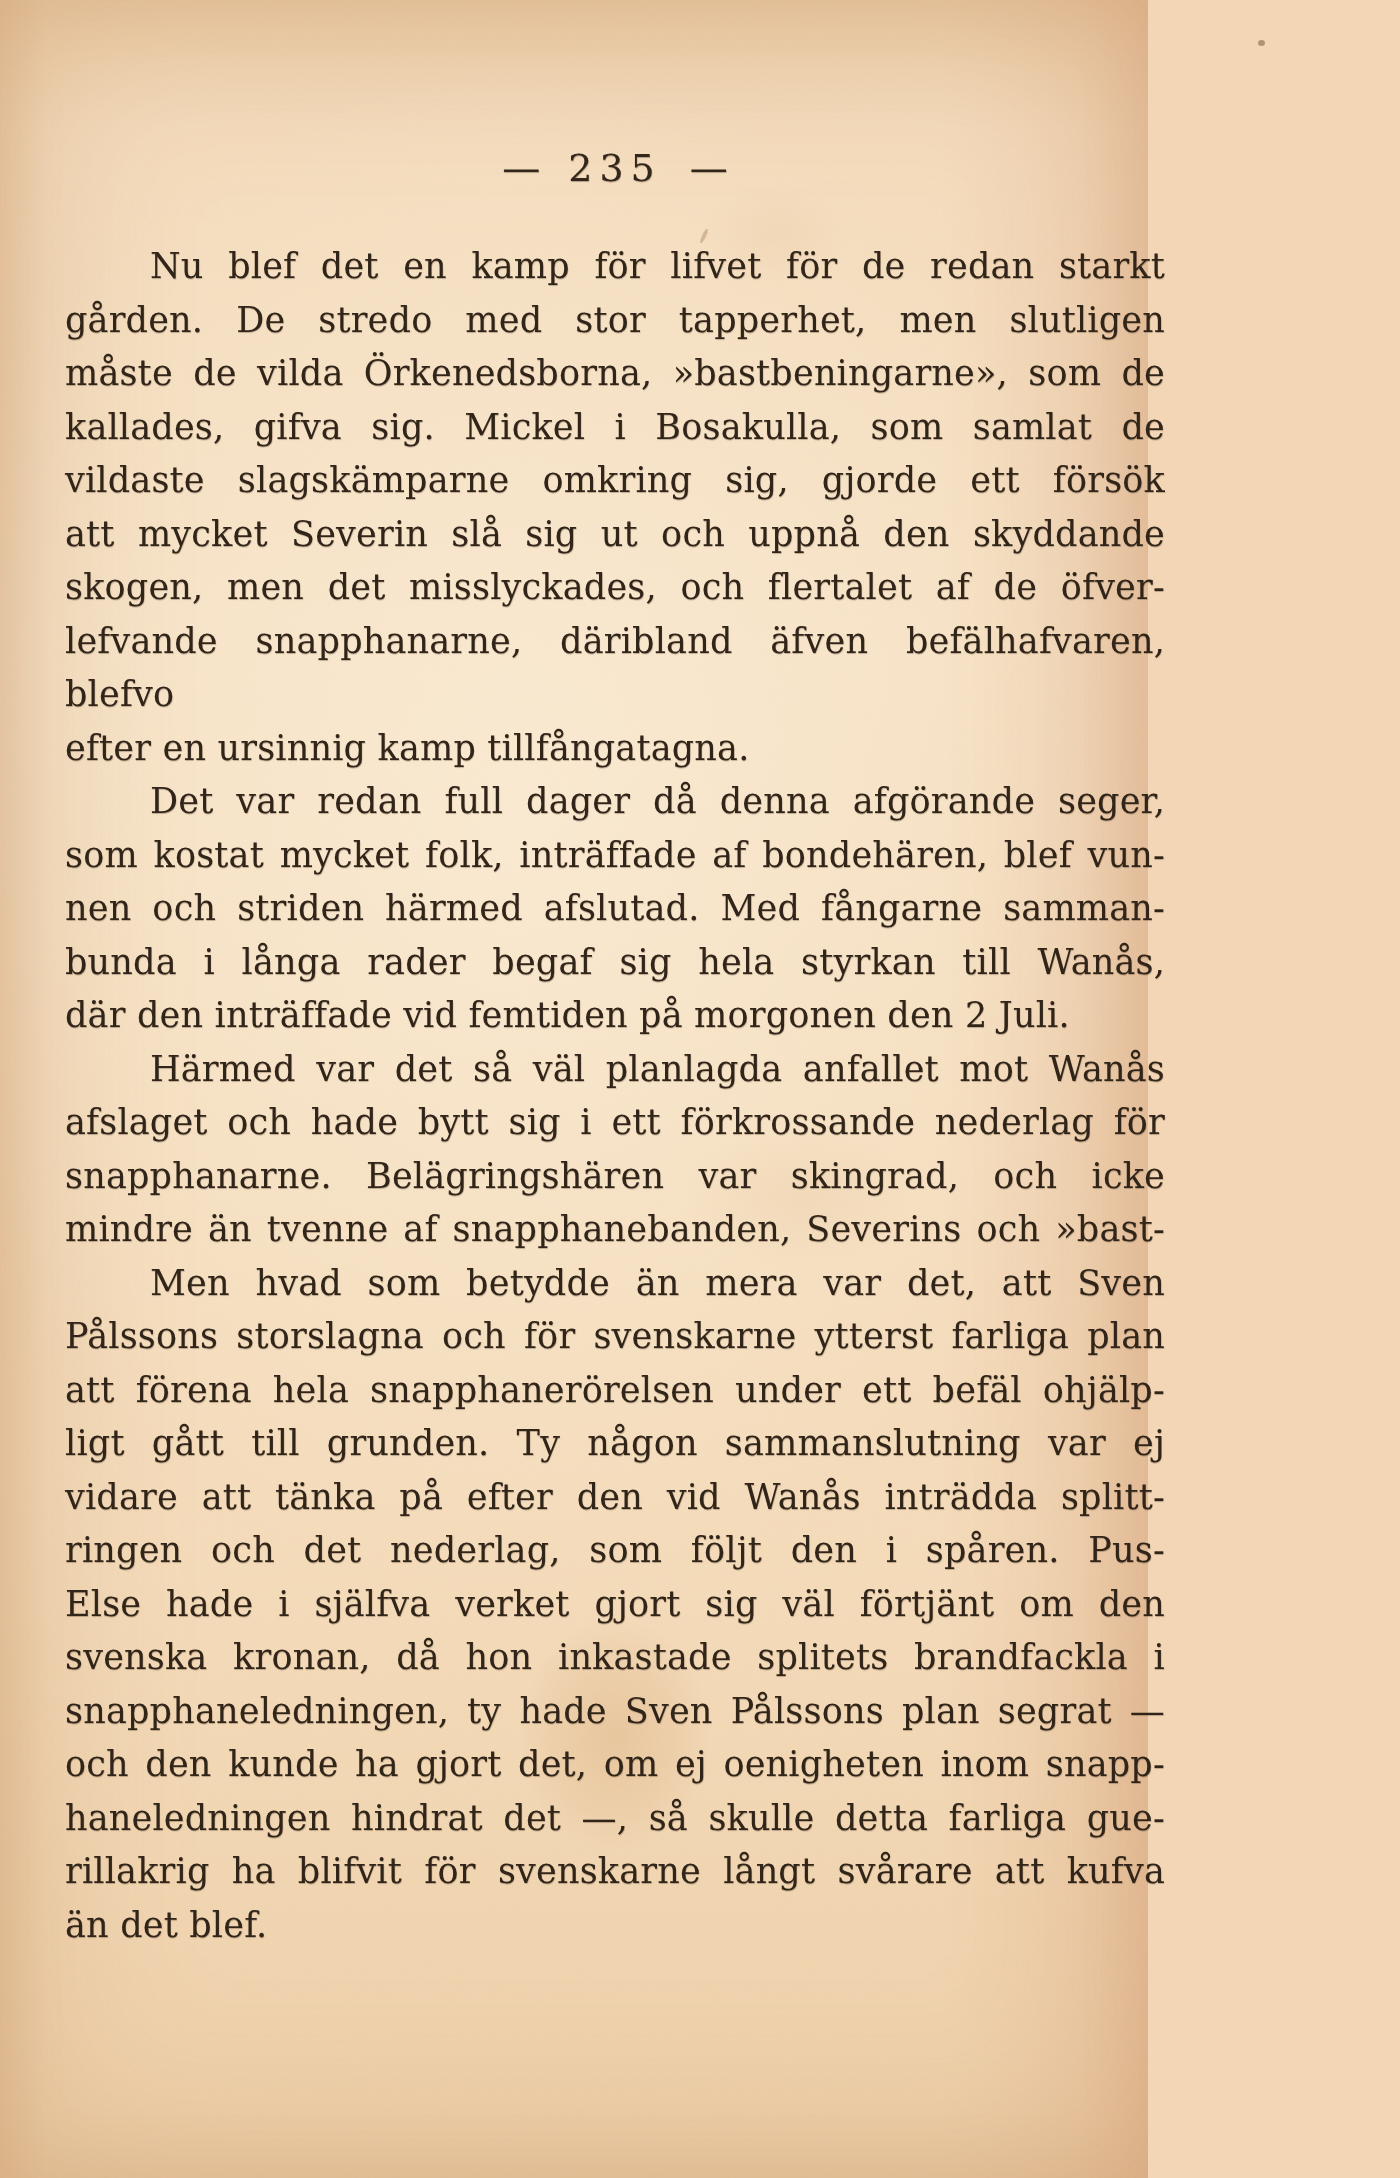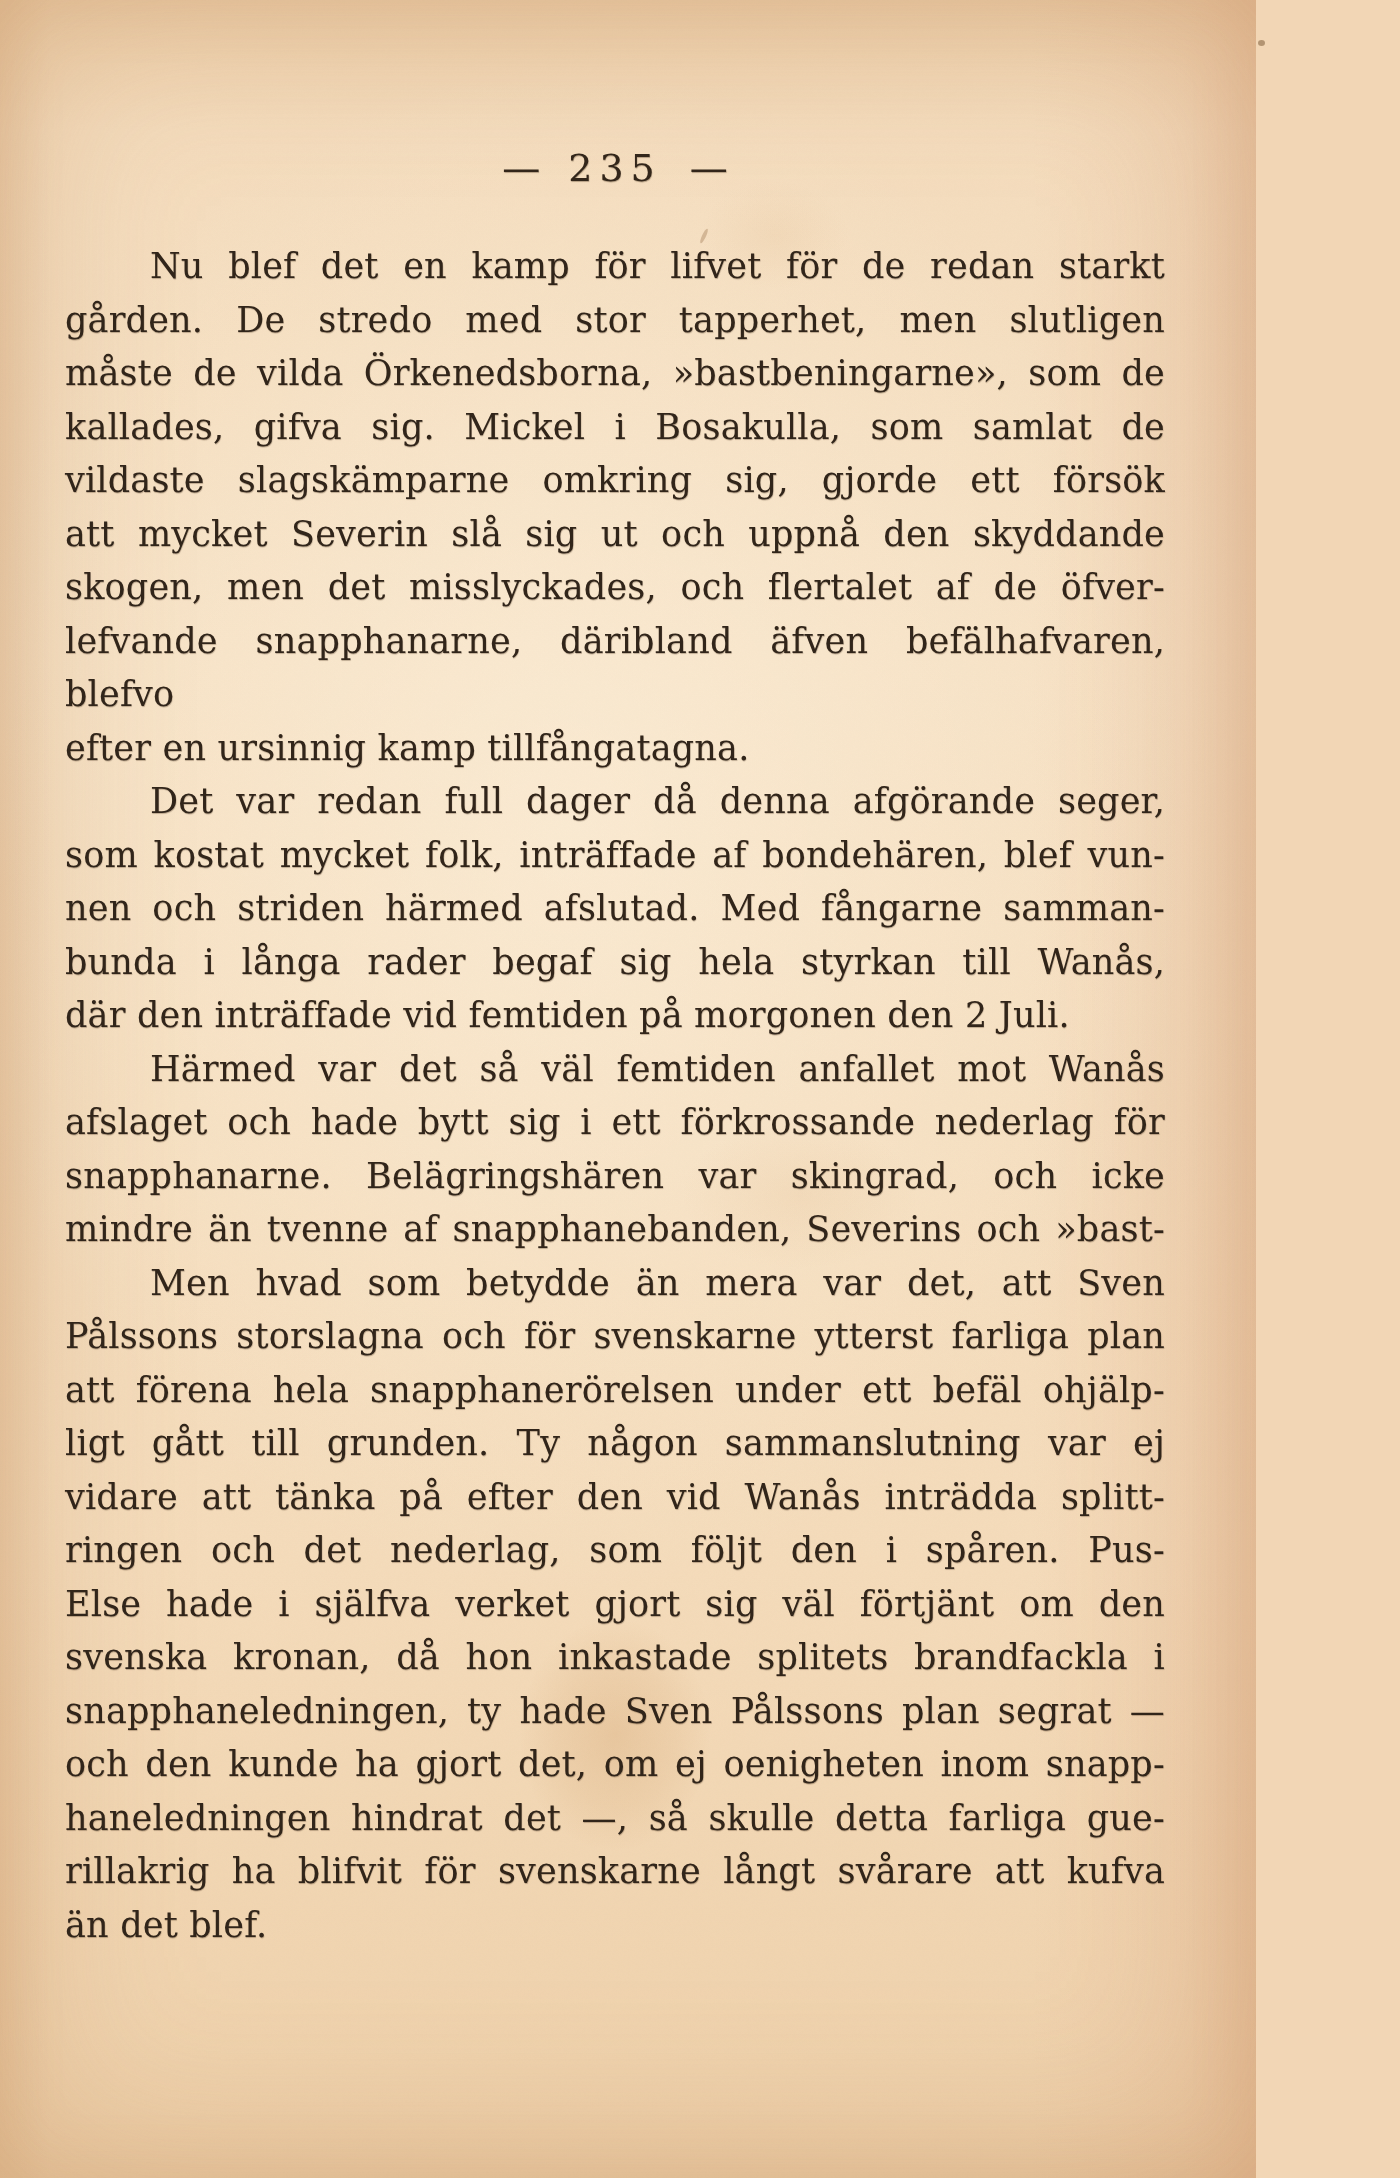--- a/index.html
+++ b/index.html
@@ -4,21 +4,21 @@
 <style>
   html, body { margin: 0; padding: 0; }
   body {
     width: 1400px; height: 2178px;
     background: #f2d6b5;
     overflow: hidden;
     font-family: "DejaVu Serif", "Liberation Serif", serif;
   }
   .page {
     position: relative;
-    width: 1256px; height: 2178px;
+    width: 1148px; height: 2178px;
     background:
       radial-gradient(ellipse 900px 1100px at 45% 38%, rgba(255,246,228,0.45), rgba(255,246,228,0) 70%),
       linear-gradient(90deg, rgba(205,150,100,0.14) 0%, rgba(205,150,100,0) 4%),
       linear-gradient(270deg, rgba(219,150,115,0.22) 0%, rgba(219,150,115,0.10) 6%, rgba(219,150,115,0) 18%),
       linear-gradient(180deg, #efd2ae 0%, #f4dcbd 6%, #f6e1c4 30%, #f4dbba 72%, #eed0aa 100%);
   }
   .vignette {
     position: absolute; inset: 0; pointer-events: none;
     box-shadow:
       inset 0 0 160px 30px rgba(186,132,82,0.28),
@@ -94,21 +94,21 @@
       <div class="line"><span>vildaste slagskämparne omkring sig, gjorde ett försök</span></div>
       <div class="line"><span>att mycket Severin slå sig ut och uppnå den skyddande</span></div>
       <div class="line"><span>skogen, men det misslyckades, och flertalet af de öfver-</span></div>
       <div class="line"><span>lefvande snapphanarne, däribland äfven befälhafvaren, blefvo</span></div>
       <div class="line final"><span>efter en ursinnig kamp tillfångatagna.</span></div>
       <div class="line indent"><span>Det var redan full dager då denna afgörande seger,</span></div>
       <div class="line"><span>som kostat mycket folk, inträffade af bondehären, blef vun-</span></div>
       <div class="line"><span>nen och striden härmed afslutad.  Med fångarne samman-</span></div>
       <div class="line"><span>bunda i långa rader begaf sig hela styrkan till Wanås,</span></div>
       <div class="line final"><span>där den inträffade vid femtiden på morgonen den 2 Juli.</span></div>
-      <div class="line indent"><span>Härmed var det så väl femtiden anfallet mot Wanås</span></div>
+      <div class="line indent"><span>Härmed var det så väl planlagda anfallet mot Wanås</span></div>
       <div class="line"><span>afslaget och hade bytt sig i ett förkrossande nederlag för</span></div>
       <div class="line"><span>snapphanarne.  Belägringshären var skingrad, och icke</span></div>
       <div class="line"><span>mindre än tvenne af snapphanebanden, Severins och »bast-</span></div>
       <div class="line indent"><span>Men hvad som betydde än mera var det, att Sven</span></div>
       <div class="line"><span>Pålssons storslagna och för svenskarne ytterst farliga plan</span></div>
       <div class="line"><span>att förena hela snapphanerörelsen under ett befäl ohjälp-</span></div>
       <div class="line"><span>ligt gått till grunden.  Ty någon sammanslutning var ej</span></div>
       <div class="line"><span>vidare att tänka på efter den vid Wanås inträdda splitt-</span></div>
       <div class="line"><span>ringen och det nederlag, som följt den i spåren.  Pus-</span></div>
       <div class="line"><span>Else hade i själfva verket gjort sig väl förtjänt om den</span></div>

